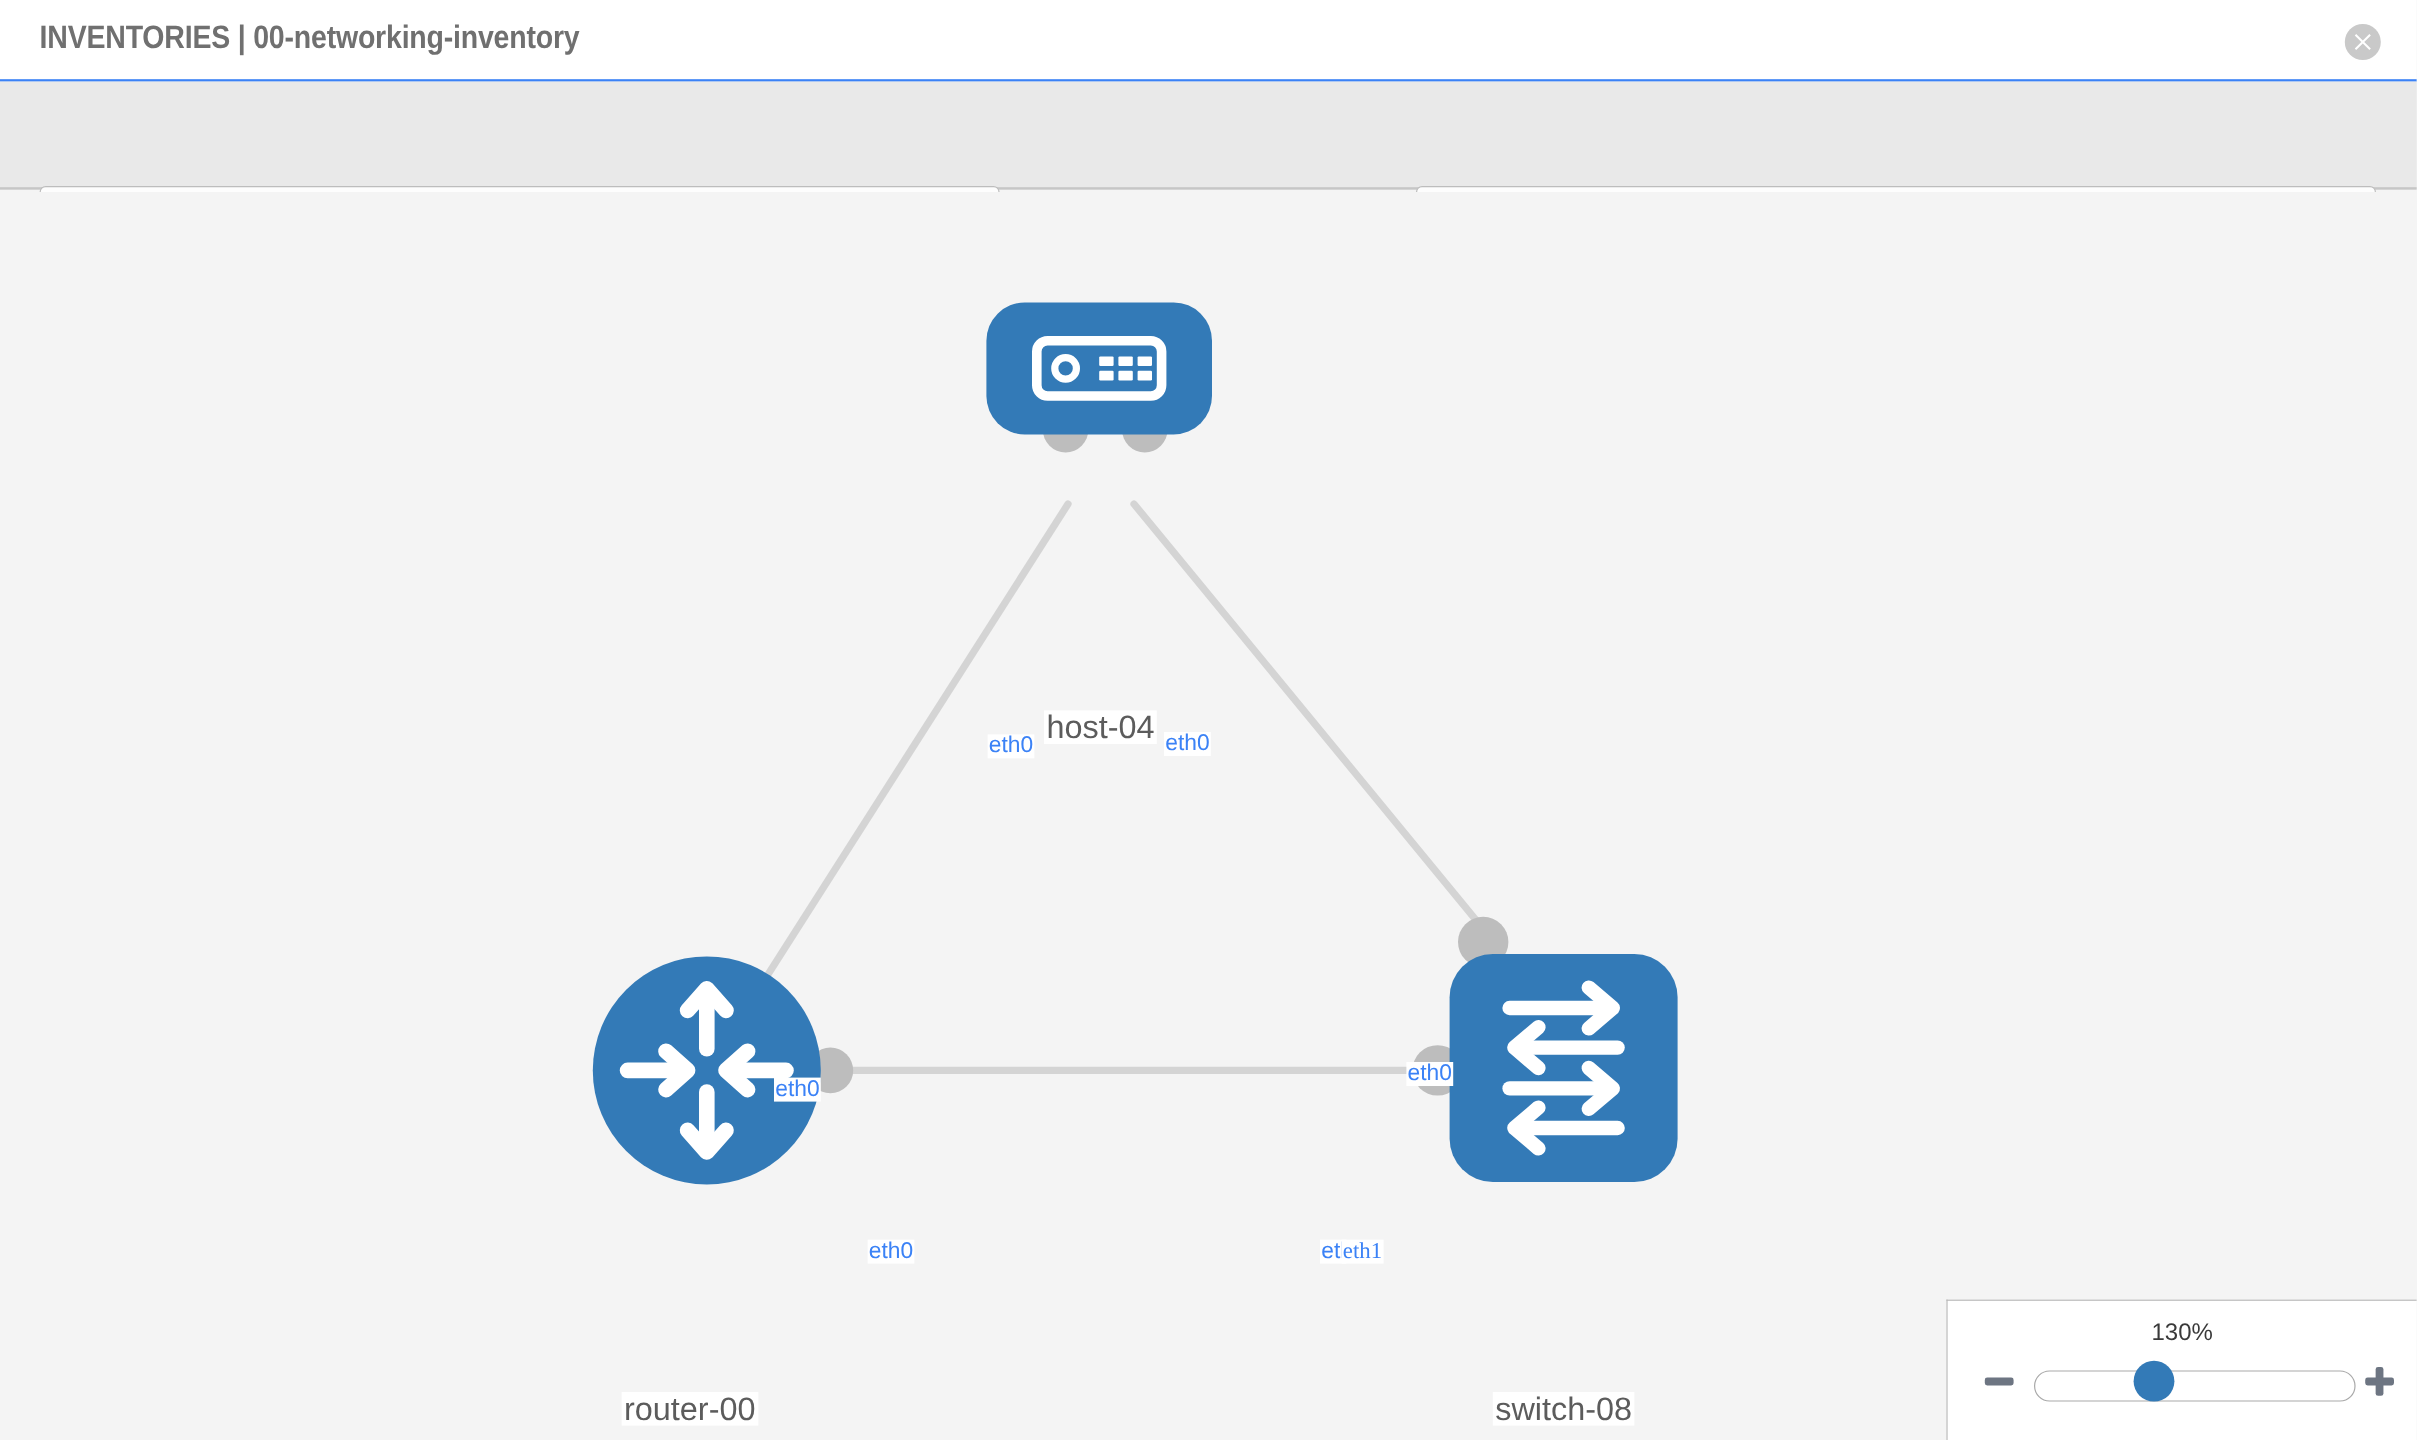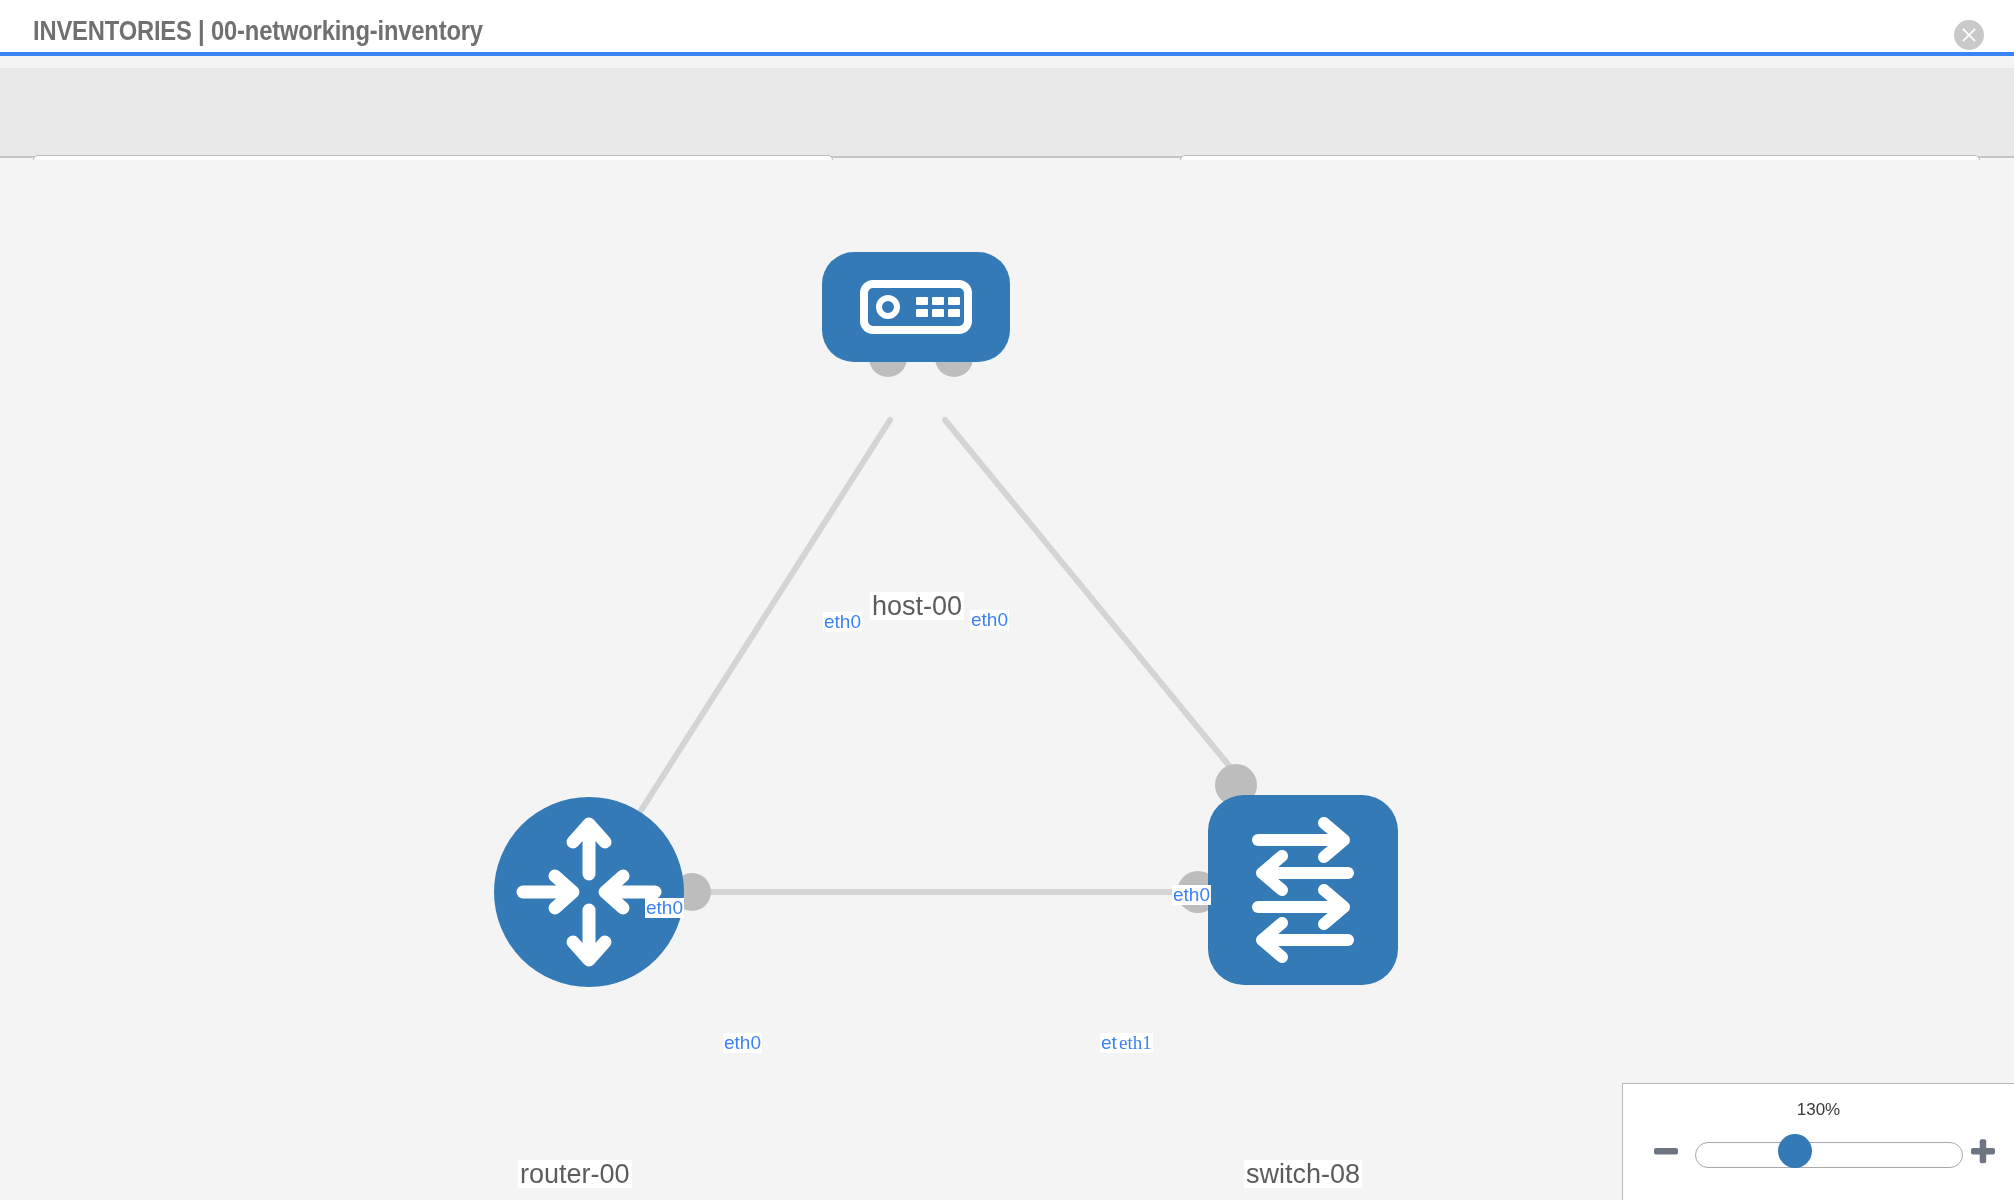--- a/index.html
+++ b/index.html
@@ -17,23 +17,23 @@
     width: 2014px;
     height: 1200px;
     background: #f4f4f4;
   }
 
   
   .header {
     position: absolute;
     left: 0; top: 0;
     width: 2014px;
-    height: 56px;
-    background: #ffffff;
-    border-bottom: 4px solid #3b82f6;
+    height: 68px;
+    background: #ffffff;
+    border-bottom: 2px solid #3b82f6;
     box-sizing: border-box;
     padding-left: 44px;
   }
   .header-title {
     position: absolute;
     left: 33px;
     top: 16px;
     font-size: 27px;
     font-weight: bold;
     color: #707070;
@@ -182,21 +182,21 @@
     background: #ffffff;
     border-left: 1px solid #b9b9b9;
     border-top: 1px solid #b9b9b9;
     box-sizing: border-box;
   }
   .zoom-value {
     position: absolute;
     left: 0; right: 0;
     top: 16px;
     text-align: center;
-    font-size: 17px;
+    font-size: 20px;
     color: #3a3a3a;
   }
   .zoom-minus, .zoom-plus {
     position: absolute;
     top: 52px;
     width: 30px;
     height: 30px;
     cursor: pointer;
   }
   .zoom-minus { left: 28px; }
@@ -333,21 +333,21 @@
 
           <line x1="50" y1="112" x2="133" y2="112"></line>
           <polyline points="116,95 136,112 116,129"></polyline>
 
           <line x1="57" y1="145" x2="140" y2="145"></line>
           <polyline points="74,128 54,145 74,162"></polyline>
         </g>
       </g>
     </svg>
 
-    <div class="node-label" style="left:870px; top:432px;">host-00</div>
+    <div class="node-label" style="left:870px; top:432px;">host-04</div>
     <div class="node-label" style="left:518px; top:1000px;">router-00</div>
     <div class="node-label" style="left:1244px; top:1000px;">switch-08</div>
 
     <div class="iface-label" style="left:823px; top:452px;">eth0</div>
     <div class="iface-label" style="left:970px; top:450px;">eth0</div>
     <div class="iface-label" style="left:645px; top:738px;">eth0</div>
     <div class="iface-label" style="left:1172px; top:725px;">eth0</div>
     <div class="iface-label" style="left:723px; top:873px;">eth0</div>
     <div class="iface-label" style="left:1100px; top:873px;">etl</div>
     <div class="iface-label" style="left:1118px; top:873px;font-family:Liberation Serif, serif;">eth1</div>

